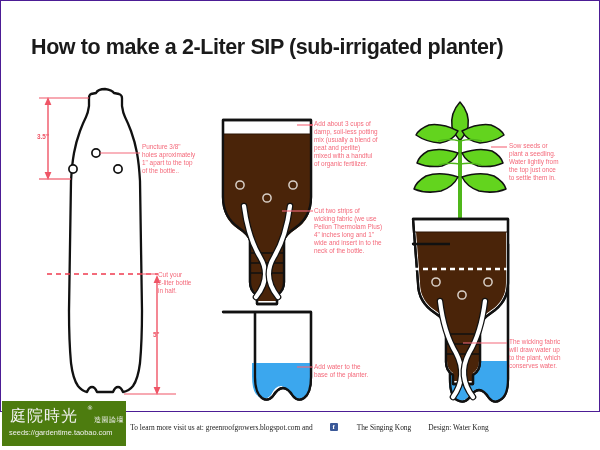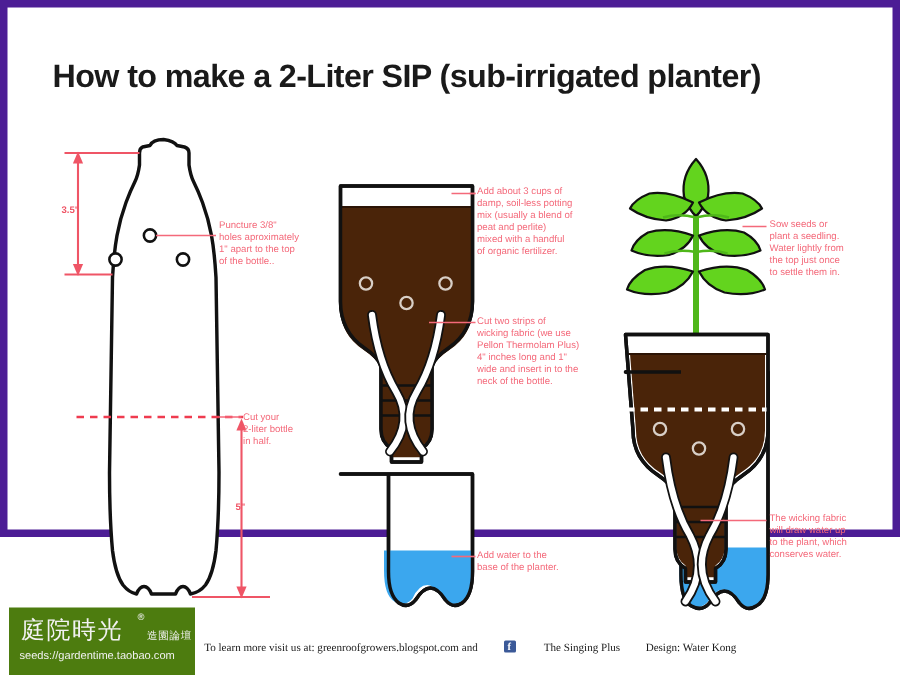--- a/index.html
+++ b/index.html
@@ -3,23 +3,23 @@
 <meta charset="utf-8">
 <style>
   html,body{margin:0;padding:0;}
   body{
     width:600px;height:450px;overflow:hidden;
     background:#ffffff;
     font-family:"Liberation Sans", sans-serif;
     position:relative;
   }
   #page{
-    position:absolute;left:0;top:0;width:600px;height:358px;
+    position:absolute;left:0;top:0;width:600px;height:412px;
     background:#fff;
-    border:5px solid #4c1d95;
+    border:1px solid #4c1d95;
     box-sizing:border-box;
   }
   
   #title{
     position:absolute;left:30px;top:34px;width:545px;
     font-size:21.5px;font-weight:bold;color:#1a1a1a;
     letter-spacing:-0.4px;white-space:nowrap;
     font-family:"Liberation Sans", sans-serif;
   }
   
@@ -425,21 +425,21 @@
 to settle them in.</div>
   <div class="note" id="note-fabric">The wicking fabric
 will draw water up
 to the plant, which
 conserves water.</div>
 
   <div class="dim" id="dim-35">3.5"</div>
   <div class="dim" id="dim-5">5"</div>
 
   <div id="footer">
-    <span>To learn more visit us at:  greenroofgrowers.blogspot.com and</span><span id="fb-icon">f</span><span>The Singing Plus</span><span id="design">Design: Water Kong</span>
+    <span>To learn more visit us at:  greenroofgrowers.blogspot.com and</span><span id="fb-icon">f</span><span>The Singing Kong</span><span id="design">Design: Water Kong</span>
   </div>
 
   <div id="watermark">
     <span id="wm-cn">庭院時光</span>
     <span id="wm-reg">®</span>
     <span id="wm-sub">造園論壇</span>
     <span id="wm-url">seeds://gardentime.taobao.com</span>
   </div>
 
 </div>

